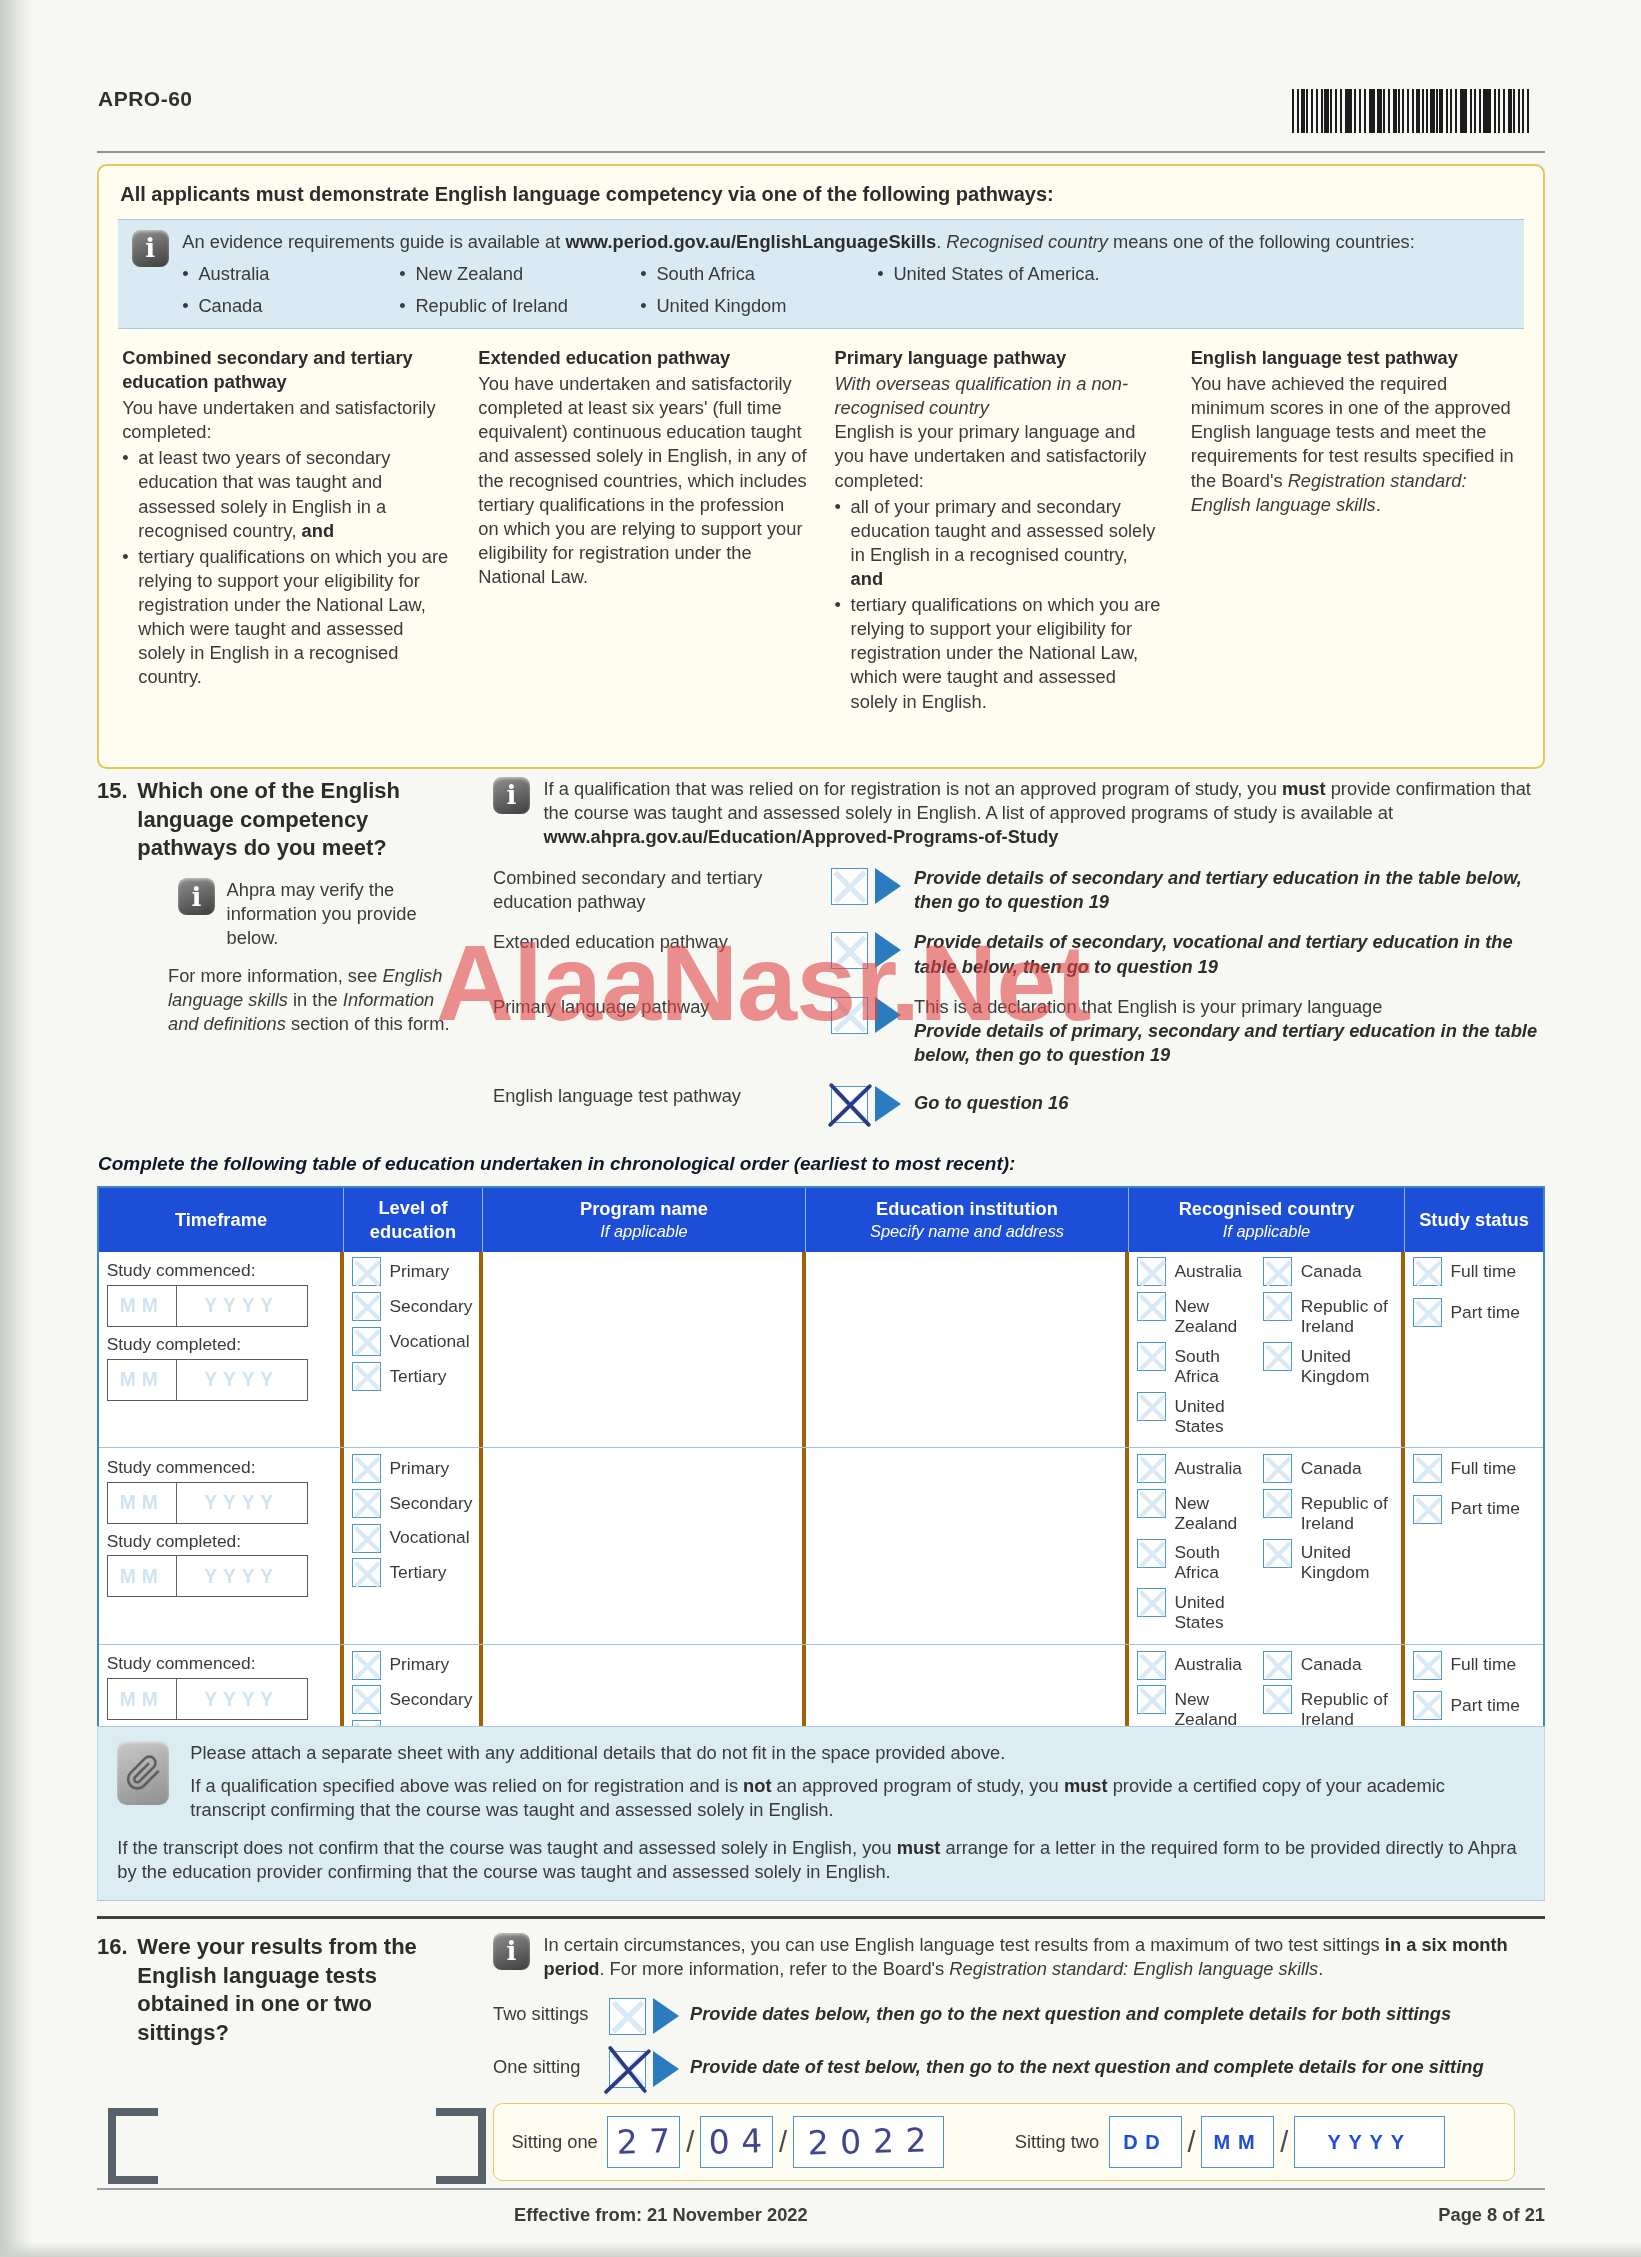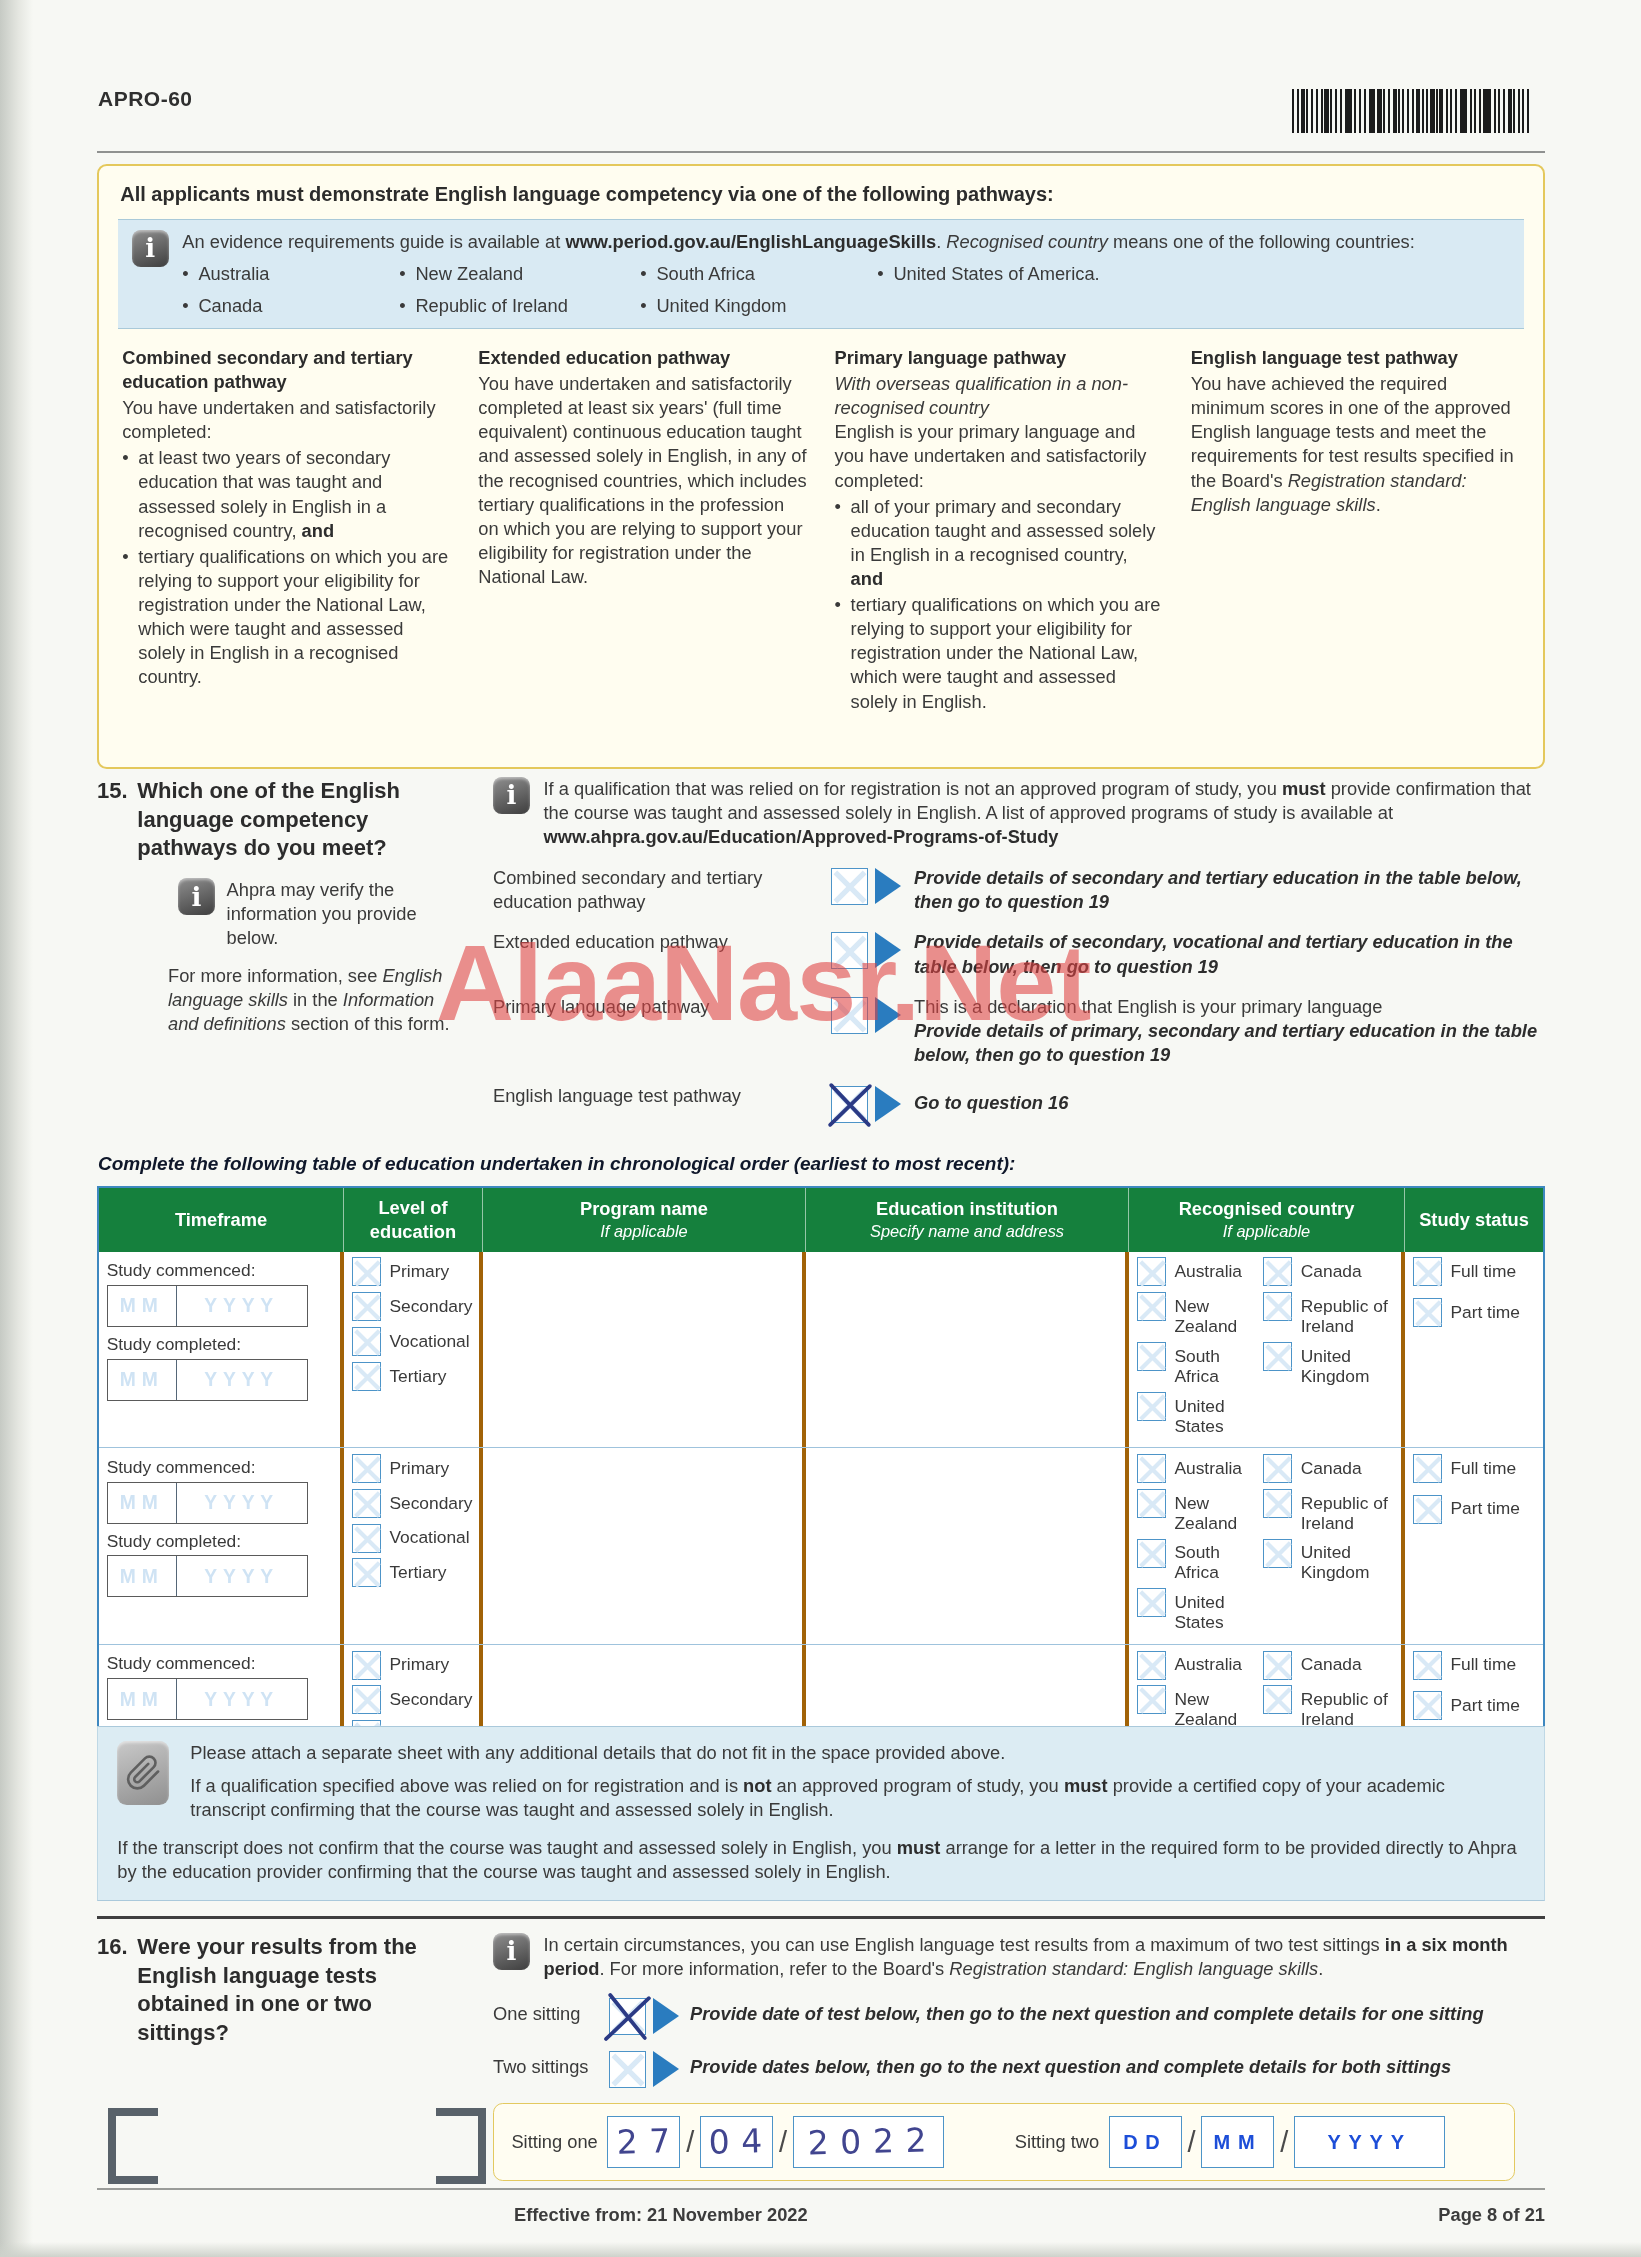--- a/index.html
+++ b/index.html
@@ -50,21 +50,21 @@
   .cb{position:relative;width:37px;height:37px;box-sizing:border-box;border:1.9px solid #4d94c8;background:#fff;flex:0 0 auto;}
   .cb svg{position:absolute;left:-4.8px;top:-4.8px;width:46px;height:46px;overflow:visible;}
   .cb .faint{stroke:#d9e9f6;stroke-width:5;fill:none;}
   .cb .mark{stroke:#2b3a85;stroke-width:3.6;fill:none;stroke-linecap:round;display:none;}
   .cb.checked .mark{display:block;}
   .flag{width:0;height:0;border-top:18.3px solid transparent;border-bottom:18.3px solid transparent;
         border-left:26px solid #2a7cbf;margin-left:6.8px;flex:0 0 auto;}
   
   .tbl-caption{position:absolute;left:98px;top:1151px;width:1352px;font-weight:bold;font-style:italic;font-size:19px;color:#0f172a;}
   .edu-table{position:absolute;left:97px;top:1186px;width:1448px;box-sizing:border-box;border:2.9px solid #3e88c0;background:#fff;}
-  .t-head{display:grid;grid-template-columns:245px 139px 323px 323px 276px 1fr;background:#15803d;color:#fff;}
+  .t-head{display:grid;grid-template-columns:245px 139px 323px 323px 276px 1fr;background:#1d4ed8;color:#fff;}
   .t-head .hc{box-sizing:border-box;padding:7.7px 5.8px;text-align:center;border-right:1px solid rgba(255,255,255,.55);
         display:flex;flex-direction:column;justify-content:center;min-height:62px;font-weight:bold;}
   .t-head .hc:last-child{border-right:none;}
   .hc .sub{font-weight:normal;font-style:italic;font-size:16.4px;}
   .t-row{display:grid;grid-template-columns:245px 139px 323px 323px 276px 1fr;border-top:1px solid #9fc3dd;}
   .t-row .tc{box-sizing:border-box;border-right:4px solid #a16207;padding:5.8px 7.7px;min-height:154px;}
   .t-row .tc:last-child{border-right:none;}
   .tf-label{font-size:17.4px;margin:1.9px 0 2.9px 0;}
   .datebox{display:flex;width:201px;height:42px;box-sizing:border-box;border:1.9px solid #5a5a5a;background:#fff;margin-bottom:5.8px;}
   .d-mm{width:68px;border-right:1.9px solid #567;display:flex;align-items:center;justify-content:center;
@@ -726,45 +726,45 @@
     </div>
     <div class="q-right">
       <div class="note">
         <span class="info-icon">i</span>
         <div>
           <span>In certain circumstances, you can use English language test results from a maximum of two test sittings </span><b>in a six month period</b><span>. For more information, refer to the Board's </span><i>Registration standard: English language skills</i><span>.</span>
         </div>
       </div>
 
       <div class="q16row">
+        <div class="lab">Two sittings</div>
+        <div class="opt-ck">
+          <span class="cb">
+            <svg viewBox="0 0 44 44">
+                <path class="faint" d="M8 8 L36 36 M36 8 L8 36"></path>
+                <path class="mark" d="M4 3 L40 41 M41 4 L3 41"></path>
+              </svg>
+          </span>
+          <span class="flag"></span>
+        </div>
+        <div class="opt-text action">Provide dates below, then go to the next question and complete details for both sittings</div>
+      </div>
+
+      <div class="q16row">
         <div class="lab">One sitting</div>
         <div class="opt-ck">
           <span class="cb checked">
             <svg viewBox="0 0 44 44">
                 <path class="faint" d="M8 8 L36 36 M36 8 L8 36"></path>
                 <path class="mark" d="M5 1 L38 42 M42 4 L1 43"></path>
               </svg>
           </span>
           <span class="flag"></span>
         </div>
         <div class="opt-text action">Provide date of test below, then go to the next question and complete details for one sitting</div>
-      </div>
-
-      <div class="q16row">
-        <div class="lab">Two sittings</div>
-        <div class="opt-ck">
-          <span class="cb">
-            <svg viewBox="0 0 44 44">
-                <path class="faint" d="M8 8 L36 36 M36 8 L8 36"></path>
-                <path class="mark" d="M4 3 L40 41 M41 4 L3 41"></path>
-              </svg>
-          </span>
-          <span class="flag"></span>
-        </div>
-        <div class="opt-text action">Provide dates below, then go to the next question and complete details for both sittings</div>
       </div>
 
       <div class="sitting-box">
         <span class="s-label">Sitting one</span>
         <span class="dcell small">
             <span class="ink">27</span>
           </span>
         <span class="slash">/</span>
         <span class="dcell small">
             <span class="ink">04</span>

